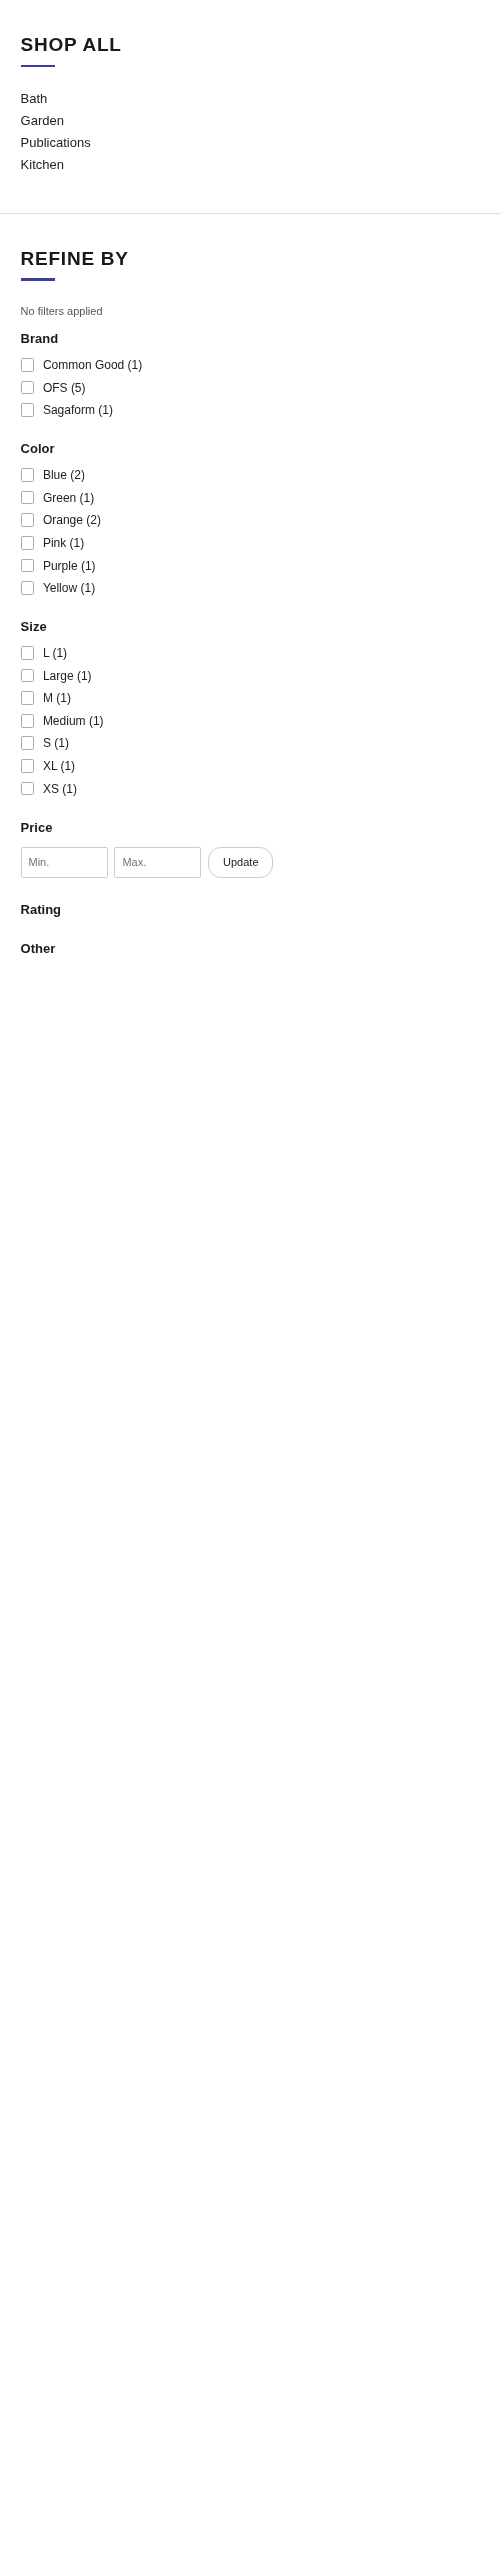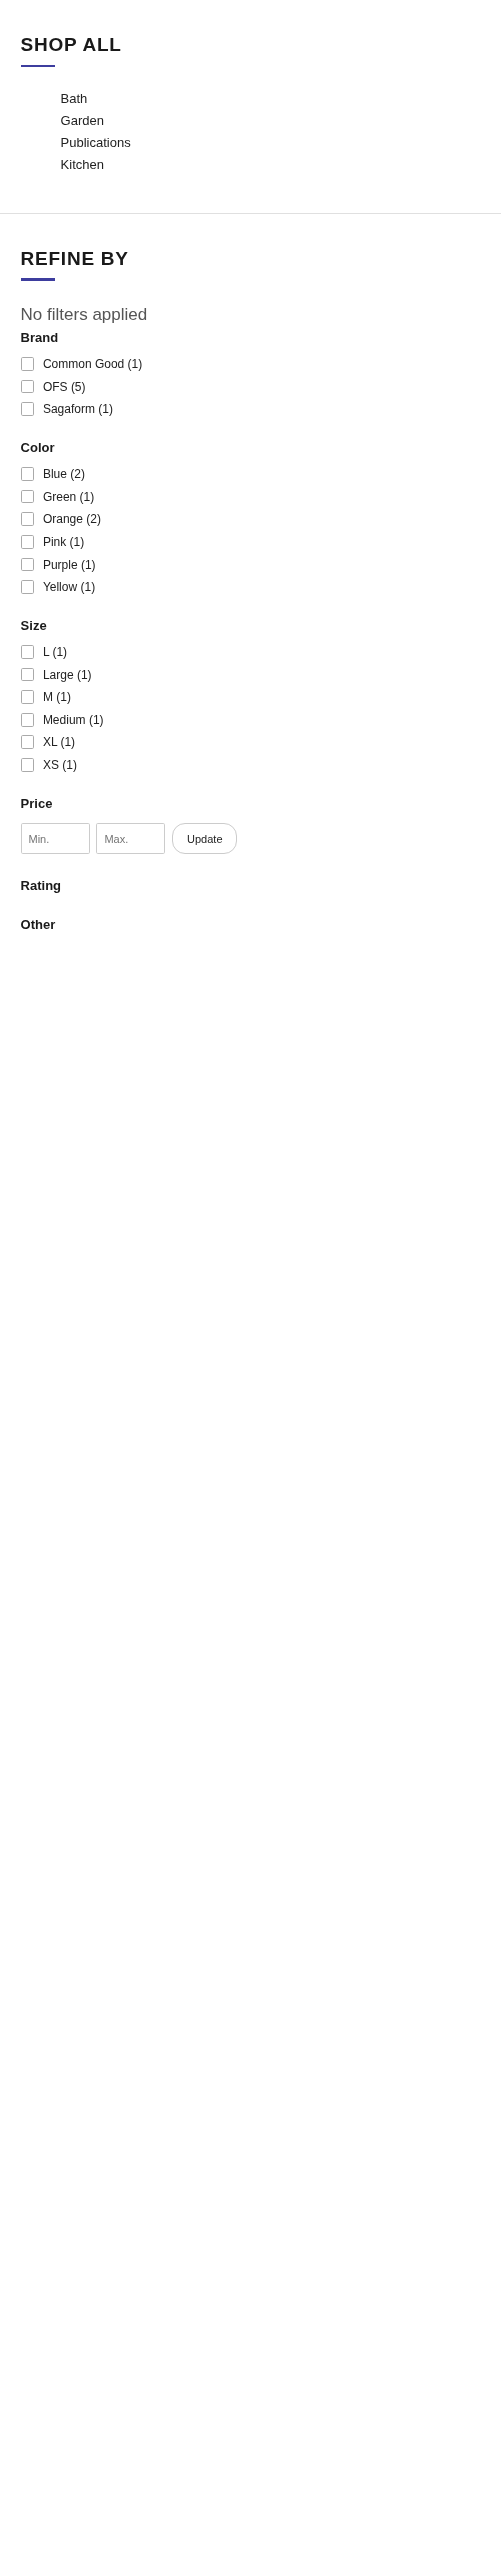--- a/index.html
+++ b/index.html
@@ -42,31 +42,30 @@
 
     .nav-list li {
       margin-bottom: 6.9px;
     }
 
     .nav-list li a {
       text-decoration: none;
       color: #222222;
       font-size: 13px;
       cursor: pointer;
-      margin-left: 40px;
     }
 
     .refine-section {
       padding: 34px 20.6px 34px 20.6px;
     }
 
     .no-filters {
-      font-size: 17px;
+      font-size: 11px;
       color: #555555;
-      margin-bottom: 5px;
+      margin-bottom: 14px;
     }
 
     .filter-group {
       margin-bottom: 24px;
     }
 
     .filter-group-title {
       font-size: 13px;
       font-weight: 700;
       color: #1a1a1a;
@@ -108,21 +107,21 @@
     }
 
     .price-inputs {
       display: flex;
       gap: 6.9px;
       align-items: center;
       margin-top: 10.3px;
     }
 
     .price-input {
-      width: 69px;
+      width: 87px;
       height: 31px;
       border: 0.9px solid #cccccc;
       border-radius: 1.7px;
       padding: 0 6.9px;
       font-size: 11px;
       color: #aaaaaa;
       outline: none;
     }
 
     .price-update-btn {
@@ -229,20 +228,24 @@
     <div class="checkbox-item">
       <input type="checkbox" style="">
       <span class="checkbox-label">M (1)</span>
     </div>
     <div class="checkbox-item">
       <input type="checkbox" style="">
       <span class="checkbox-label">Medium (1)</span>
     </div>
     <div class="checkbox-item">
       <input type="checkbox" style="">
+      <span class="checkbox-label">S (1)</span>
+    </div>
+    <div class="checkbox-item">
+      <input type="checkbox" style="">
       <span class="checkbox-label">XL (1)</span>
     </div>
     <div class="checkbox-item">
       <input type="checkbox" style="">
       <span class="checkbox-label">XS (1)</span>
     </div>
   </div>
 
   <div class="filter-group price-section">
     <div class="filter-group-title">Price</div>

